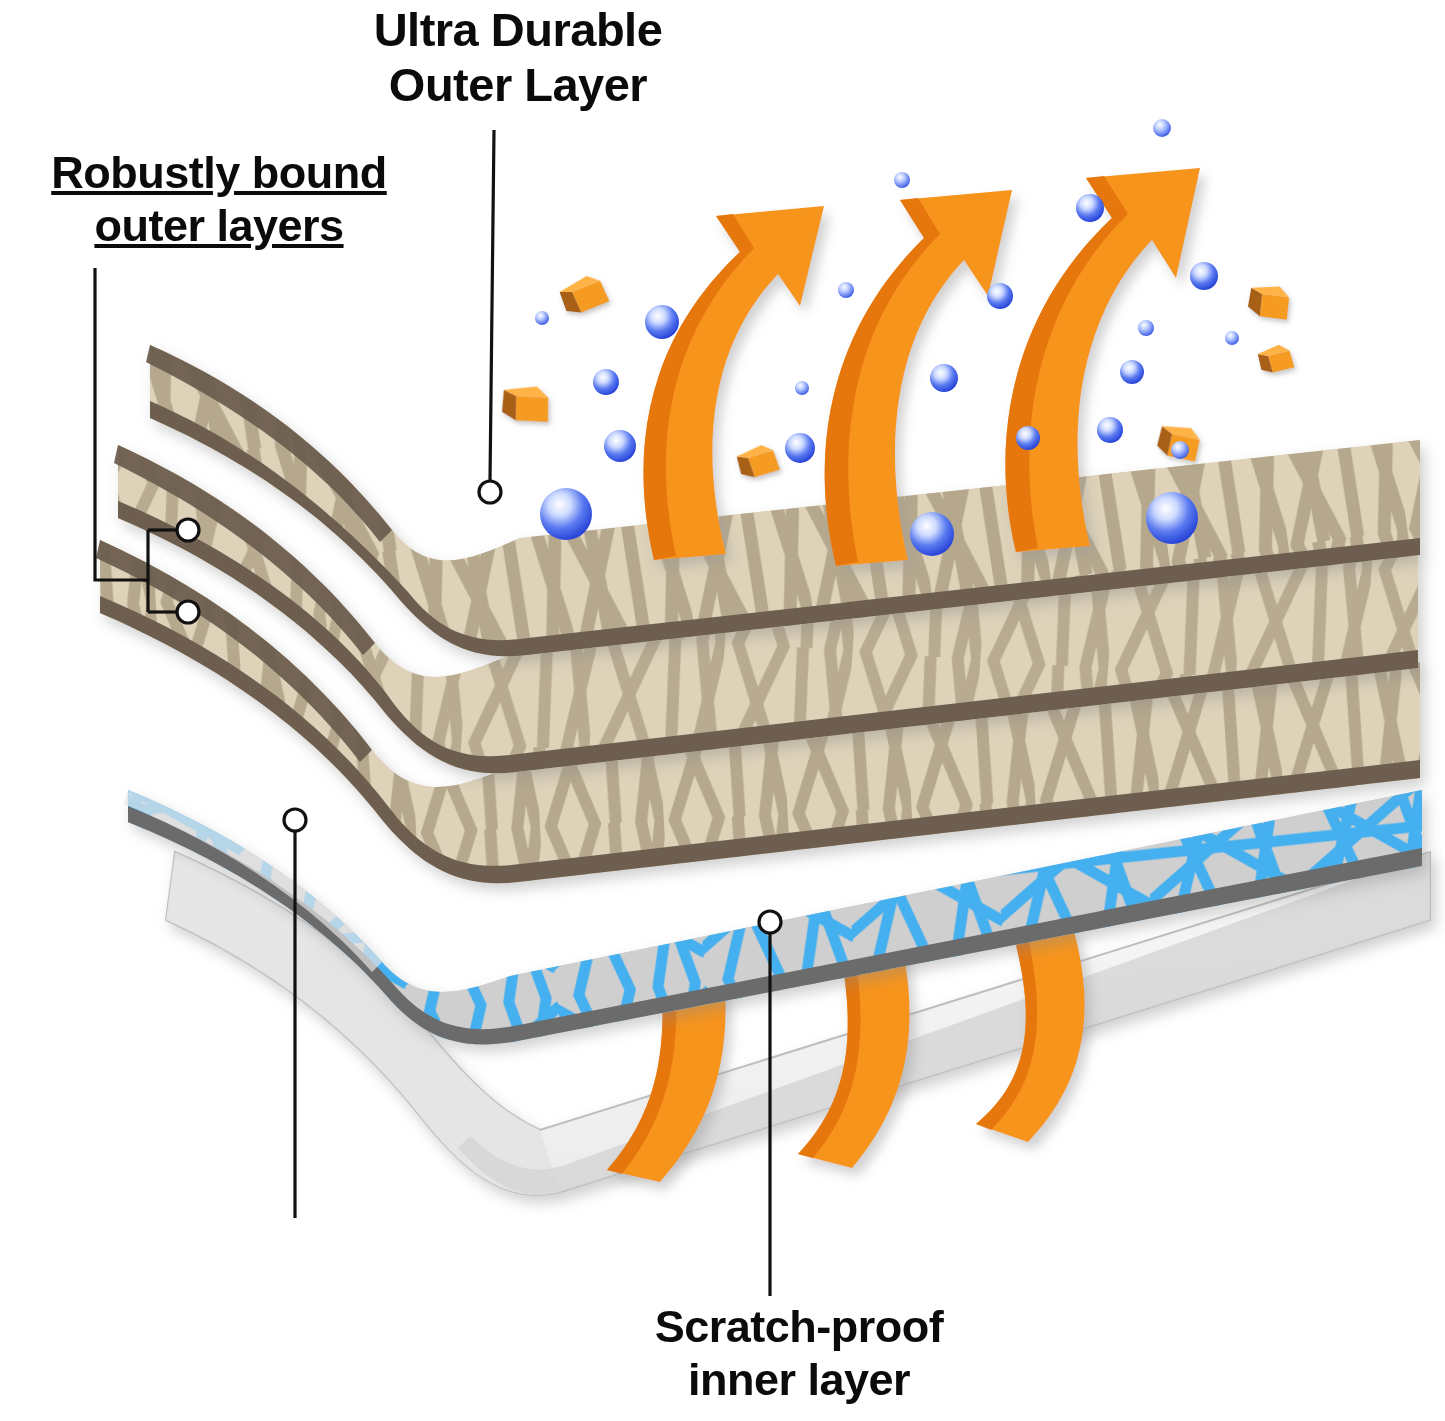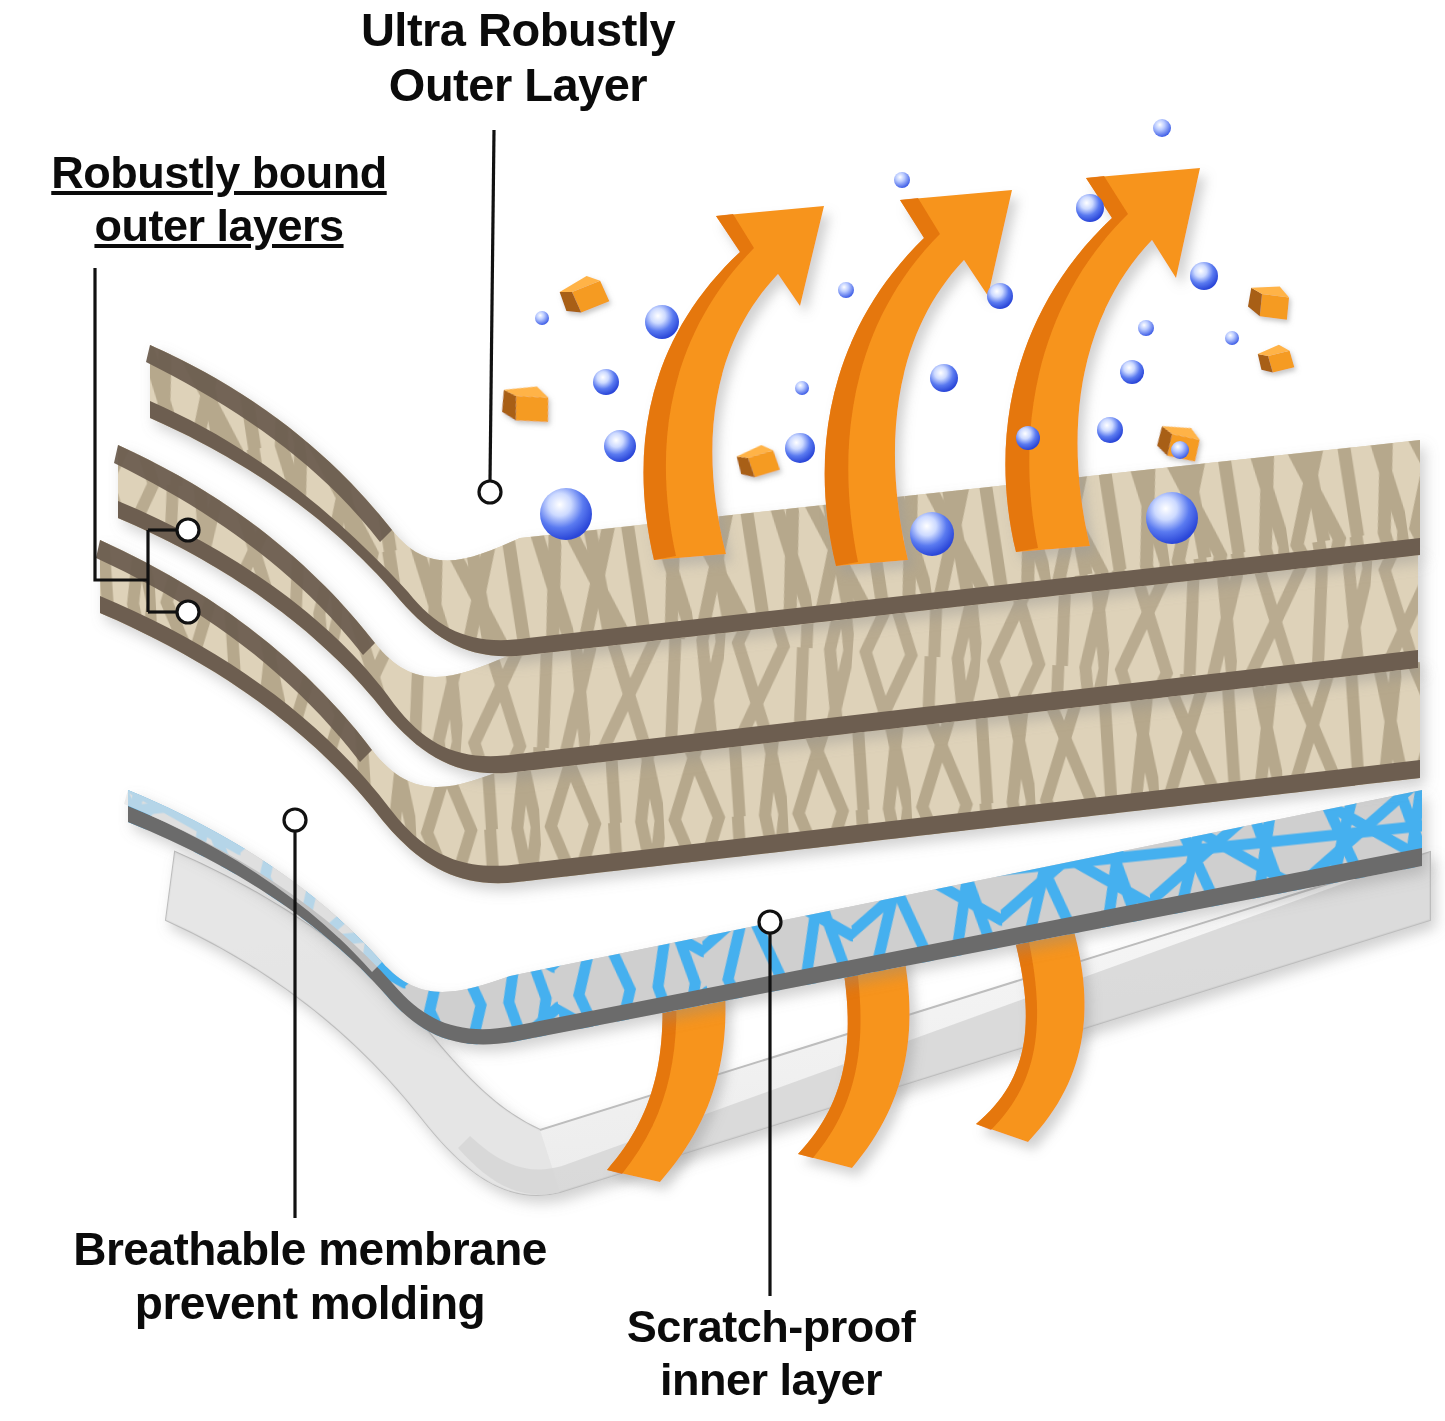--- a/index.html
+++ b/index.html
@@ -27,21 +27,21 @@
   }
   #label-robustly-bound{
     left:4px; top:146px; width:430px;
     font-size:45px; text-align:center;text-decoration:underline;
   }
   #label-breathable{
     left:0px; top:1222px; width:620px;
     font-size:46px; text-align:center;
   }
   #label-scratch{
-    left:576px; top:1300px; width:390px;
+    left:604px; top:1300px; width:390px;
     font-size:45px; text-align:center;
   }
 </style>
 </head>
 <body>
 
 <div id="stage">
 
   <svg id="art" viewBox="0 0 1445 1421" xmlns="http://www.w3.org/2000/svg">
     <defs>
@@ -285,25 +285,23 @@
         <circle cx="295" cy="820" r="11" fill="#ffffff" stroke="#111111" stroke-width="3.2"></circle>
       </g>
 
       <g>
         <path d="M770 932 L 770 1296"></path>
         <circle cx="770" cy="922" r="11" fill="#ffffff" stroke="#111111" stroke-width="3.2"></circle>
       </g>
     </g>
   </svg>
 
-  <div class="label" id="label-ultra-durable">Ultra Robustly
+  <div class="label" id="label-ultra-durable">Ultra Durable
 Outer Layer</div>
 
   <div class="label" id="label-robustly-bound">Robustly bound
 outer layers</div>
 
-  <div class="label" id="label-breathable">Breathable membrane
-prevent molding</div>
 
   <div class="label" id="label-scratch">Scratch-proof
 inner layer</div>
 
 </div>
 
 </body></html>

